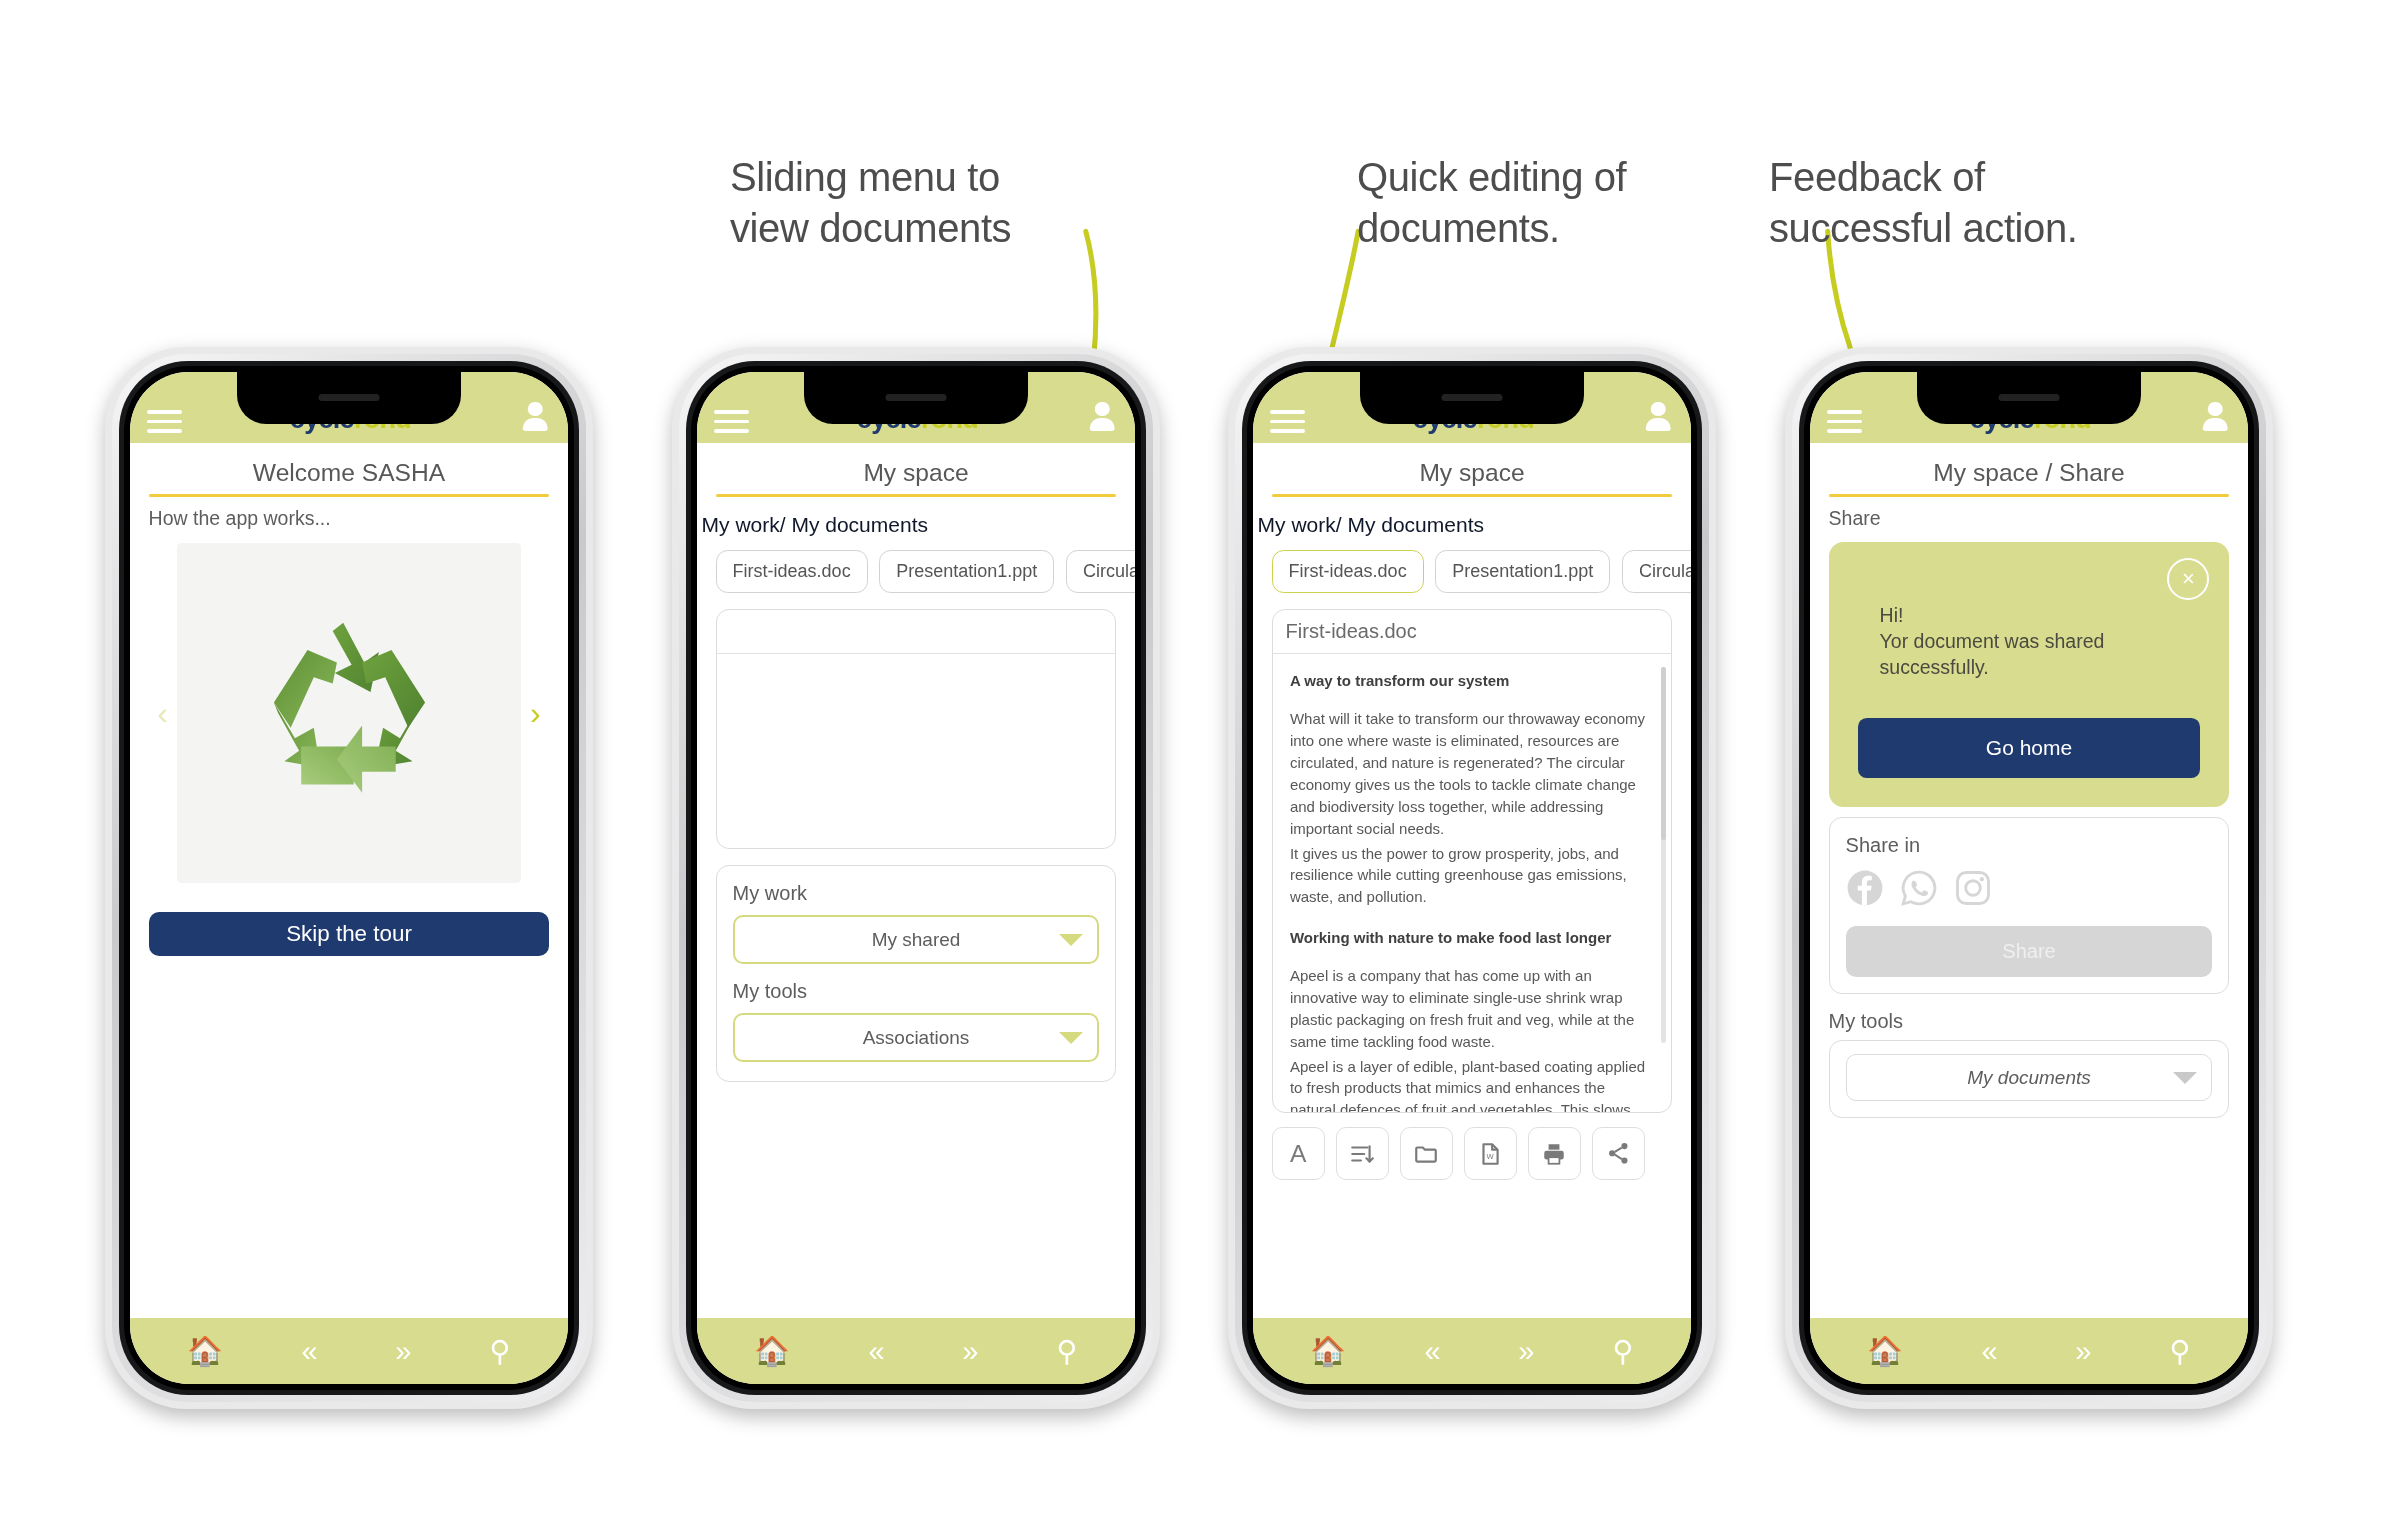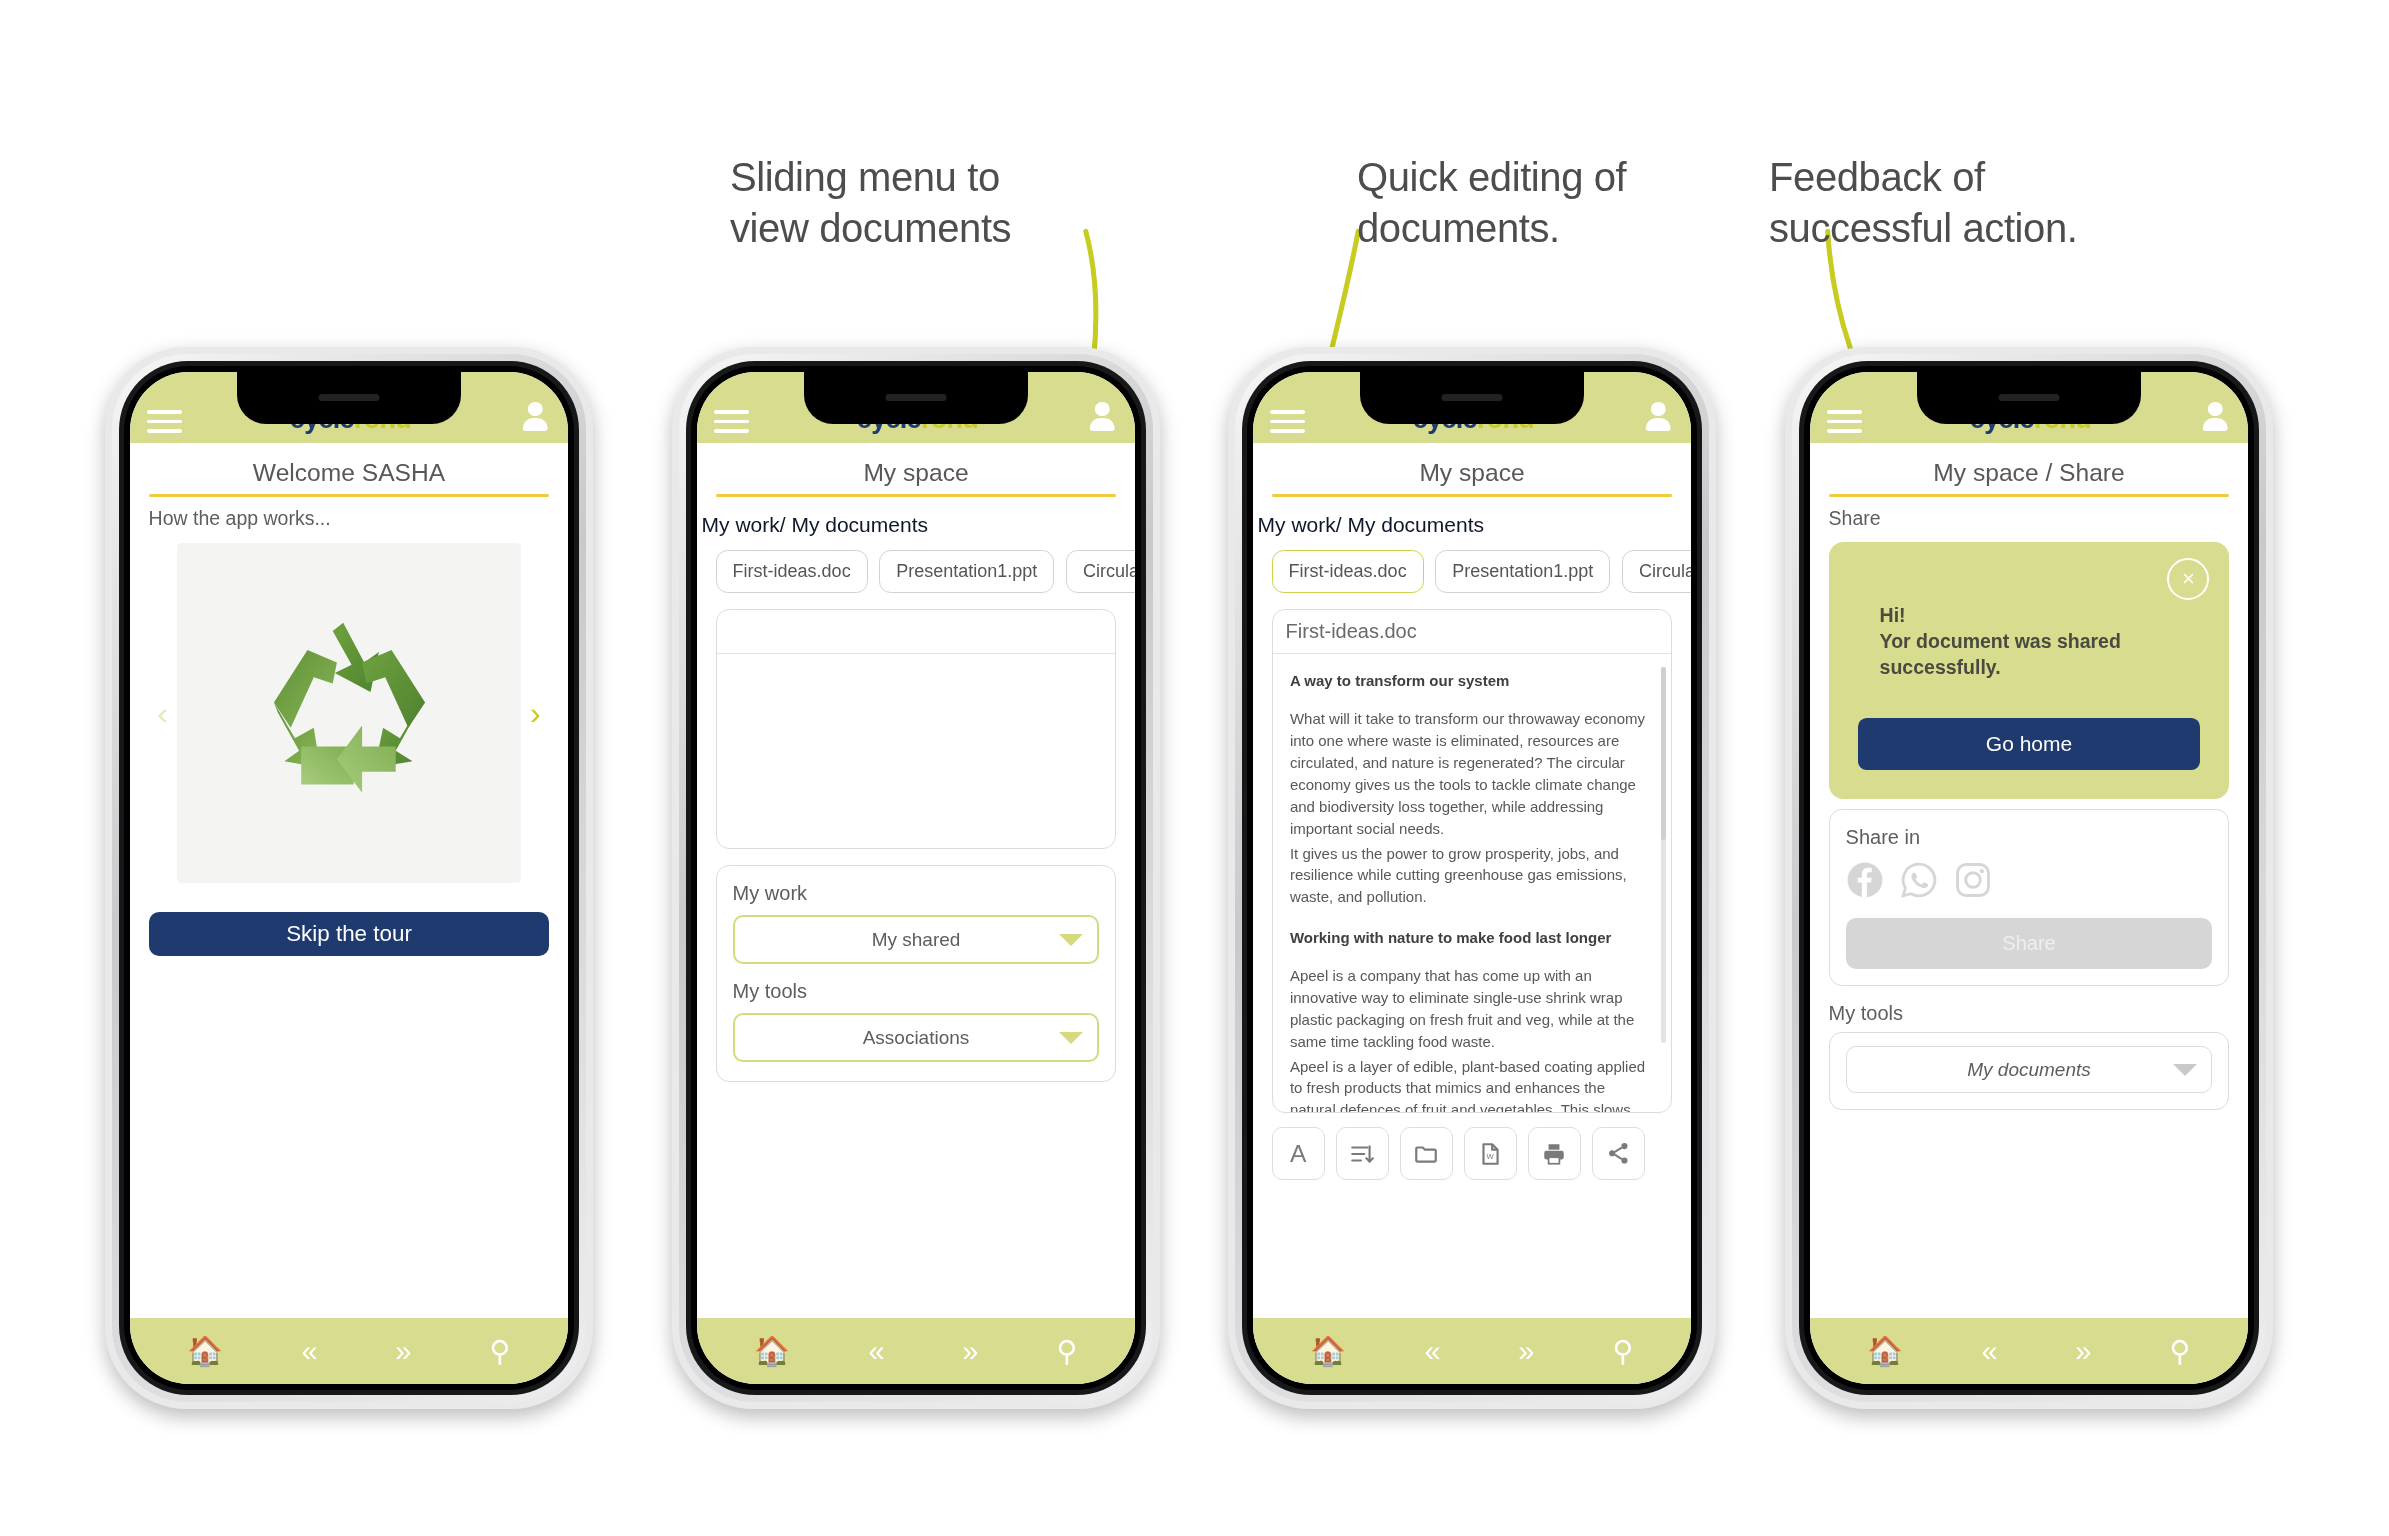--- a/index.html
+++ b/index.html
@@ -96,22 +96,22 @@
   .arrow{font-size:32px;color:#c6cc20;padding:0 8.7px;line-height:1;}
   .arrow.dim{color:#e6e9b5;}
   .primary{margin:29px 19px 0 19px;height:44px;background:#1f3a6e;border-radius:10px;
            display:flex;align-items:center;justify-content:center;color:#fff;font-size:22.4px;}
 
   
   .modal{margin:11.6px 19px 0 19px;background:#d8dc8e;border-radius:14.5px;position:relative;
          padding:40px 29px 29px 29px;box-sizing:border-box;}
   .xbtn{position:absolute;right:20px;top:16px;width:38px;height:38px;border:2.2px solid #fff;
         border-radius:50%;color:#fff;font-size:22px;display:flex;align-items:center;justify-content:center;}
-  .mtext{font-size:19.5px;color:#4a4a40;line-height:1.34;margin:20px 0 0 22px;white-space:pre-line;font-weight:bold;}
-  .gohome{margin:38px 0 0 0;height:52px;background:#1f3a6e;border-radius:8.7px;
+  .mtext{font-size:19.5px;color:#4a4a40;line-height:1.34;margin:20px 0 0 22px;white-space:pre-line;}
+  .gohome{margin:38px 0 0 0;height:60px;background:#1f3a6e;border-radius:8.7px;
           display:flex;align-items:center;justify-content:center;color:#fff;font-size:21px;}
   .socials{display:flex;gap:16px;padding:11.6px 0 0 19px;}
   .soc{width:38px;height:38px;color:#d6d6d6;}
   .sharebtn{margin:19px 19px 0 19px;height:51px;background:#d6d6d6;border-radius:10px;
             display:flex;align-items:center;justify-content:center;color:#efefef;font-size:20px;}
 </style>
 </head>
 <body>
 
 <svg class="annot-svg" viewBox="0 0 3307 2127" width="2389" height="1537">

